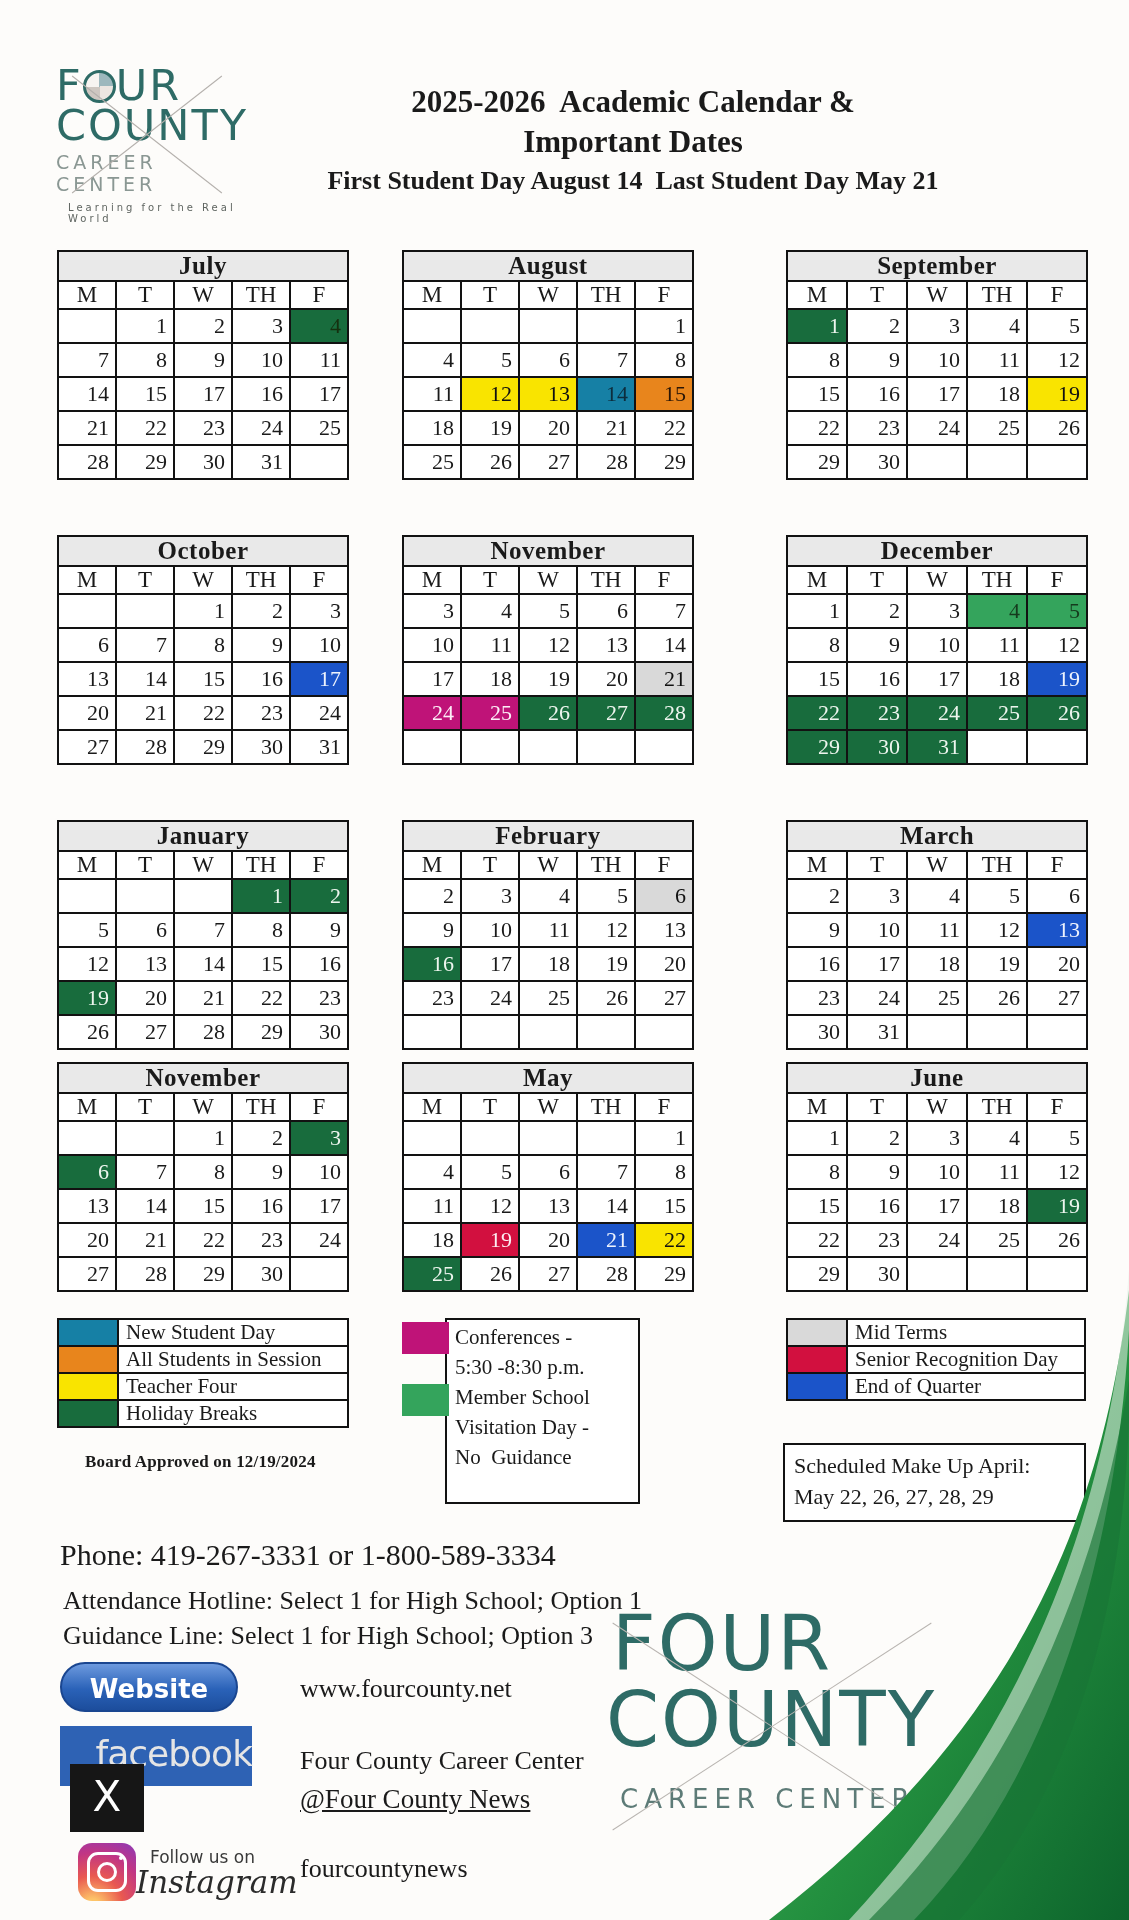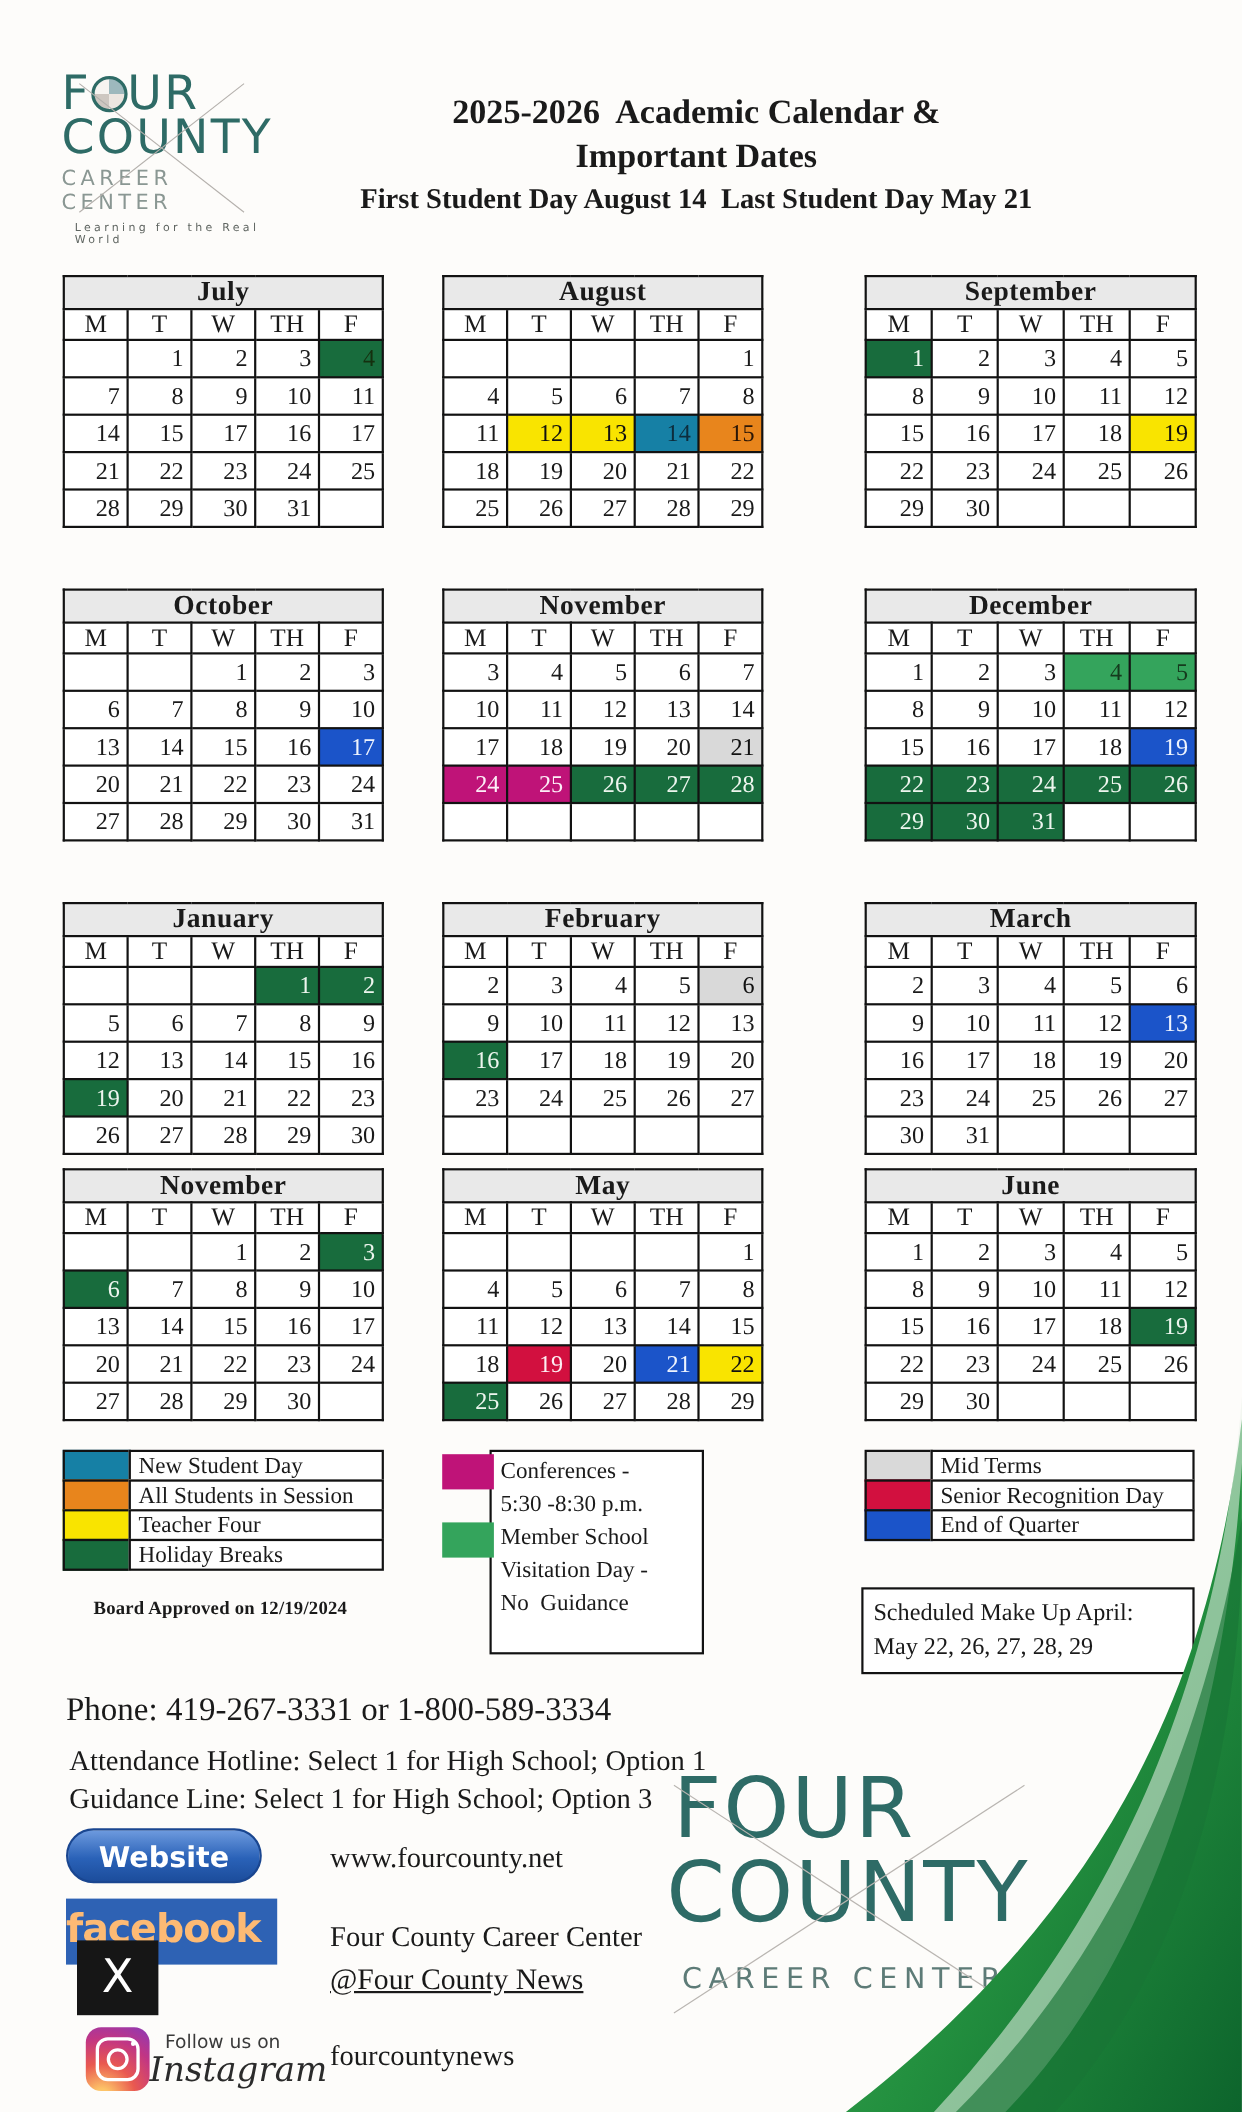--- a/index.html
+++ b/index.html
@@ -59,22 +59,22 @@
   .phone { position:absolute; left:60px; top:1538px; font-size:30px; }
   .hotline { position:absolute; left:63px; top:1586px; font-size:26px; }
   .guidance { position:absolute; left:63px; top:1621px; font-size:26px; }
 
   .website-btn { position:absolute; left:60px; top:1662px; width:178px; height:50px; border-radius:26px;
     background:linear-gradient(#6d9ade 0%, #2a62b8 55%, #1c4d9c 100%);
     color:#fff; font-family:"DejaVu Sans", sans-serif; font-weight:bold; font-size:26px; text-align:center; line-height:50px;
     border:2px solid #1a4690; }
   .site-url { position:absolute; left:300px; top:1674px; font-size:26px; }
 
-  .fb-badge { position:absolute; left:60px; top:1726px; width:192px; height:60px; background:#2e62b4; color:#fdba74;
-    font-family:"DejaVu Sans", sans-serif; font-weight:bold; font-size:36px; text-align:left; line-height:56px; letter-spacing:-1px; }
+  .fb-badge { position:absolute; left:60px; top:1726px; width:192px; height:60px; background:#2e62b4; color:#e5e5e5;
+    font-family:"DejaVu Sans", sans-serif; font-weight:normal; font-size:36px; text-align:right; line-height:56px; letter-spacing:-1px; }
   .fb-name { position:absolute; left:300px; top:1746px; font-size:26px; }
 
   .x-badge { position:absolute; left:70px; top:1764px; width:74px; height:68px; background:#161616; color:#fff;
     font-family:"DejaVu Sans", sans-serif; font-size:42px; text-align:center; line-height:66px; }
   .x-handle { position:absolute; left:300px; top:1784px; font-size:27px; text-decoration:underline; }
 
   .ig-icon { position:absolute; left:78px; top:1843px; width:58px; height:58px; border-radius:14px;
     background:radial-gradient(circle at 25% 110%, #fdc468 10%, #e95950 40%, #c13584 70%, #8a3ab9 100%); }
   .ig-icon .frame { position:absolute; left:9px; top:9px; width:40px; height:40px; border:3px solid #fff; border-radius:11px; }
   .ig-icon .lens { position:absolute; left:19px; top:19px; width:20px; height:20px; border:3px solid #fff; border-radius:50%; }

